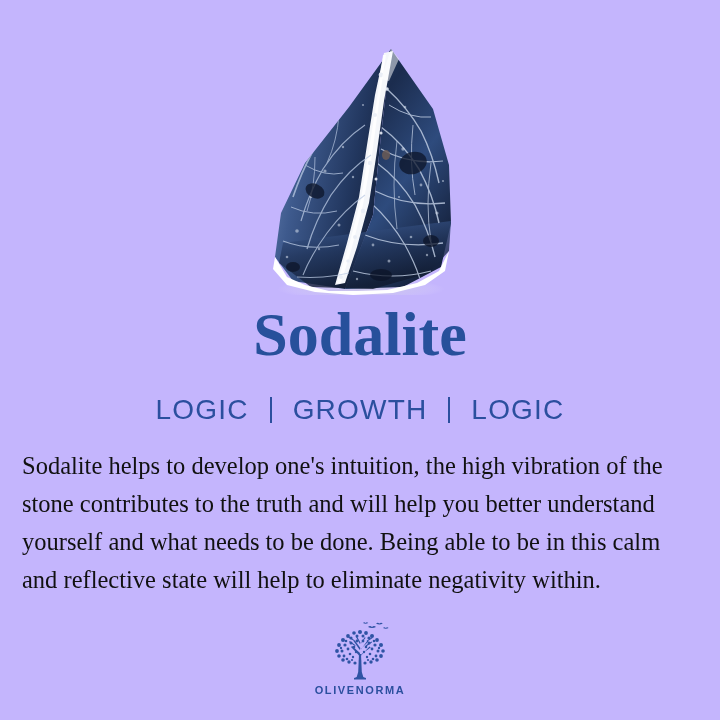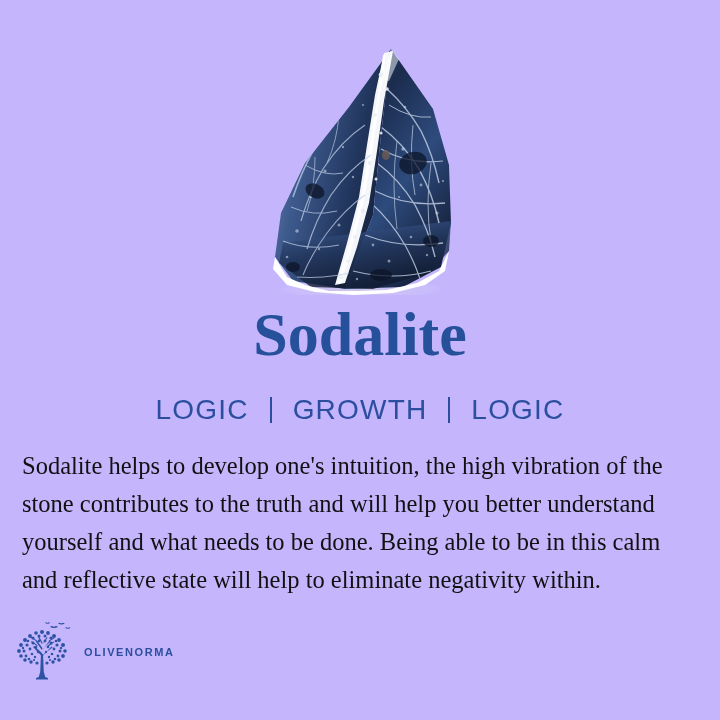--- a/index.html
+++ b/index.html
@@ -89,21 +89,21 @@
     color: #111111;
   }
 
   
   .logo {
     position: absolute;
     left: 0;
     top: 620px;
     width: 720px;
     display: flex;
-    flex-direction: row;
+    flex-direction: column;
     align-items: center;
   }
   .logo-mark {
     display: block;
     width: 84px;
     height: 62px;
   }
   .logo-word {
     margin-top: 2px;
     font-family: "Liberation Sans", sans-serif;

